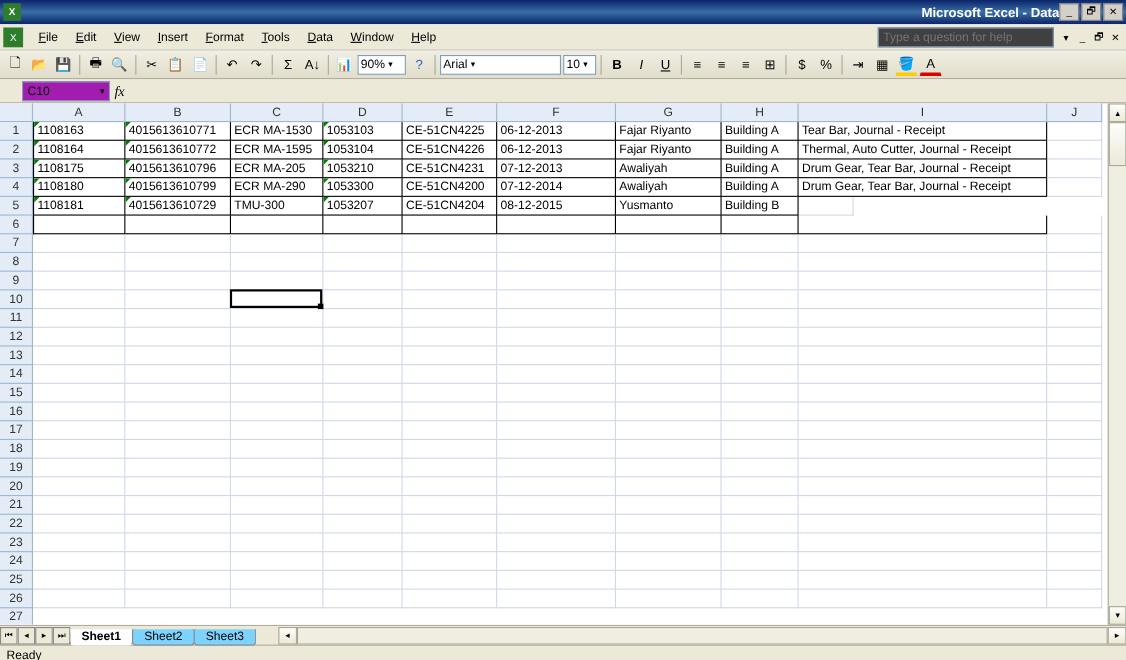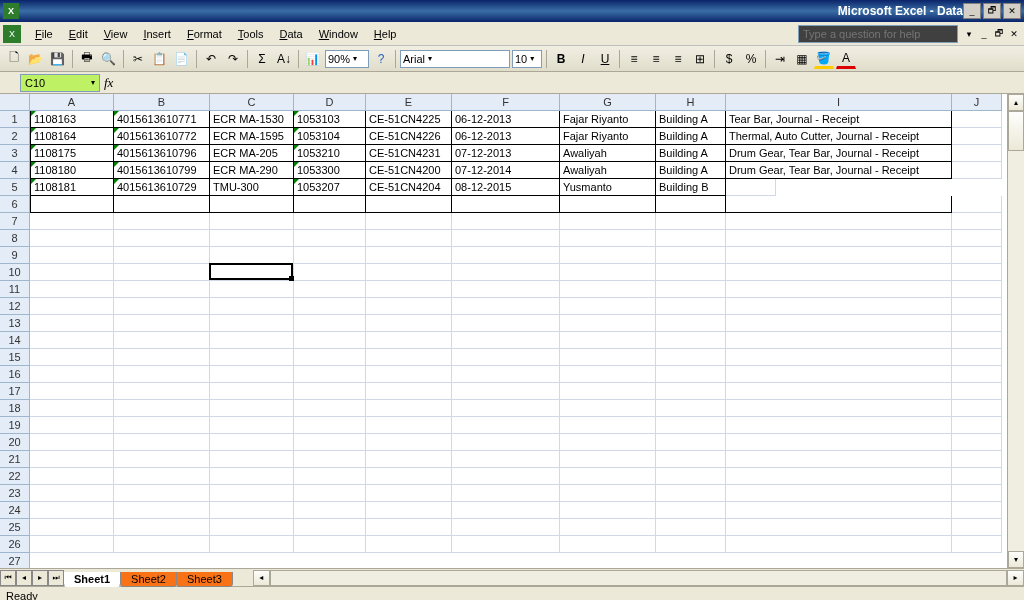--- a/index.html
+++ b/index.html
@@ -26,21 +26,21 @@
 .tb-btn { width: 20px; height: 20px; display: flex; align-items: center; justify-content: center; cursor: pointer; border: 1px solid transparent; font-size: 12px; }
 .tb-sep { width: 1px; height: 18px; background: #aca899; margin: 0 2px; }
 .tb-combo { height: 18px; border: 1px solid #7f9db9; background: white; padding: 0 2px; font-size: 11px; display: flex; align-items: center; }
 .tb-combo .arrow { color: #000; font-size: 8px; margin-left: 3px; }
 .zoom-box { width: 44px; }
 .font-box { width: 110px; }
 .size-box { width: 30px; }
 
 
 .formula-row { height: 22px; background: #ece9d8; display: flex; align-items: center; border-bottom: 1px solid #aca899; }
-.name-box { width: 80px; height: 18px; border: 1px solid #7f9db9; background: #bef264; margin-left: 20px; padding: 1px 4px; display: flex; align-items: center; }
+.name-box { width: 80px; height: 18px; border: 1px solid #7f9db9; background: #a21caf; margin-left: 20px; padding: 1px 4px; display: flex; align-items: center; }
 .name-box .arrow { margin-left: auto; font-size: 8px; }
 .fx-label { margin-left: 4px; font-style: italic; font-family: 'Times New Roman', serif; font-size: 13px; }
 .formula-input { flex: 1; height: 18px; margin-left: 6px; margin-right: 4px; }
 
 
 .grid-area { position: relative; height: 474px; background: white; display: flex; }
 .row-headers { width: 30px; background: #e4ecf7; border-right: 1px solid #9eb6ce; }
 .col-headers { height: 17px; background: #e4ecf7; border-bottom: 1px solid #9eb6ce; display: flex; }
 .corner { width: 30px; height: 17px; background: #e4ecf7; border-right: 1px solid #9eb6ce; border-bottom: 1px solid #9eb6ce; }
 .col-h { border-right: 1px solid #9eb6ce; text-align: center; line-height: 17px; font-size: 11px; color: #333; cursor: pointer; }
@@ -59,21 +59,21 @@
 .vscroll { width: 17px; background: #f0ede1; border-left: 1px solid #aca899; display: flex; flex-direction: column; }
 .vscroll .sbtn { height: 17px; background: linear-gradient(#fdfdfb,#ece9d8); border: 1px solid #aca899; display:flex; align-items:center; justify-content:center; font-size:8px; cursor:pointer; }
 .vscroll .thumb { height: 40px; background: linear-gradient(#fdfdfb,#ece9d8); border: 1px solid #aca899; margin-top: 0; }
 .vscroll .track { flex:1; }
 
 
 .sheet-tabs-row { height: 18px; background: #ece9d8; display: flex; align-items: center; border-top: 1px solid #aca899; }
 .tab-nav { display: flex; }
 .tab-nav .navbtn { width: 16px; height: 16px; border: 1px solid #888; background: #ece9d8; display:flex; align-items:center; justify-content:center; font-size:8px; cursor:pointer; }
 .sheet-tabs { display: flex; align-items: flex-end; height: 18px; }
-.sheet-tab { padding: 1px 10px; background: #f97316; border: 1px solid #888; border-top: none; font-size: 11px; cursor: pointer; margin-left: -1px; border-radius: 0 0 4px 4px; }
+.sheet-tab { padding: 1px 10px; background: #7dd3fc; border: 1px solid #888; border-top: none; font-size: 11px; cursor: pointer; margin-left: -1px; border-radius: 0 0 4px 4px; }
 .sheet-tab.active { background: white; font-weight: bold; border-bottom: 1px solid white; z-index: 2; }
 .hscroll { flex: 1; display: flex; align-items: center; margin-left: 20px; }
 .hscroll .sbtn { width: 17px; height: 16px; background: linear-gradient(#fdfdfb,#ece9d8); border: 1px solid #aca899; display:flex; align-items:center; justify-content:center; font-size:8px; cursor:pointer; }
 .hscroll .track { flex:1; height:16px; background:#f0ede1; border:1px solid #aca899; }
 
 
 .statusbar { height: 18px; background: #ece9d8; border-top: 1px solid #aca899; padding: 1px 6px; font-size: 11px; display:flex; align-items:center; }
 
 
 .c-A { width: 84px; } .c-B { width: 96px; } .c-C { width: 84px; } .c-D { width: 72px; }

